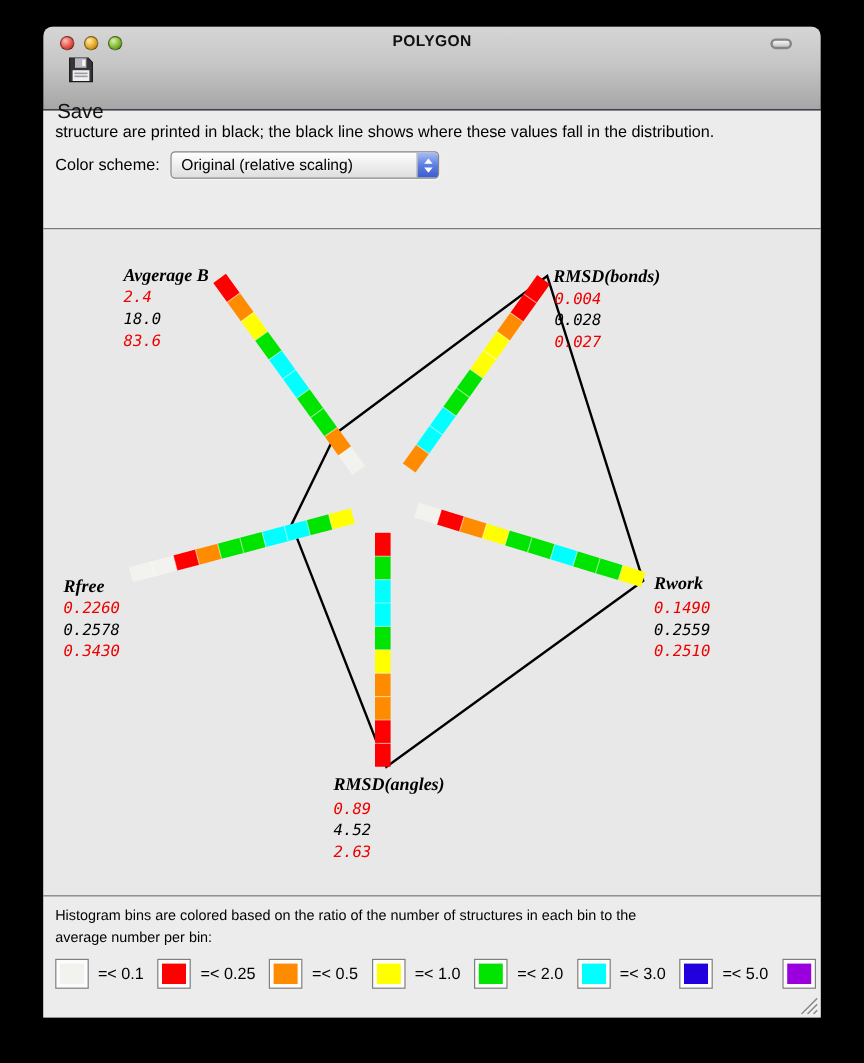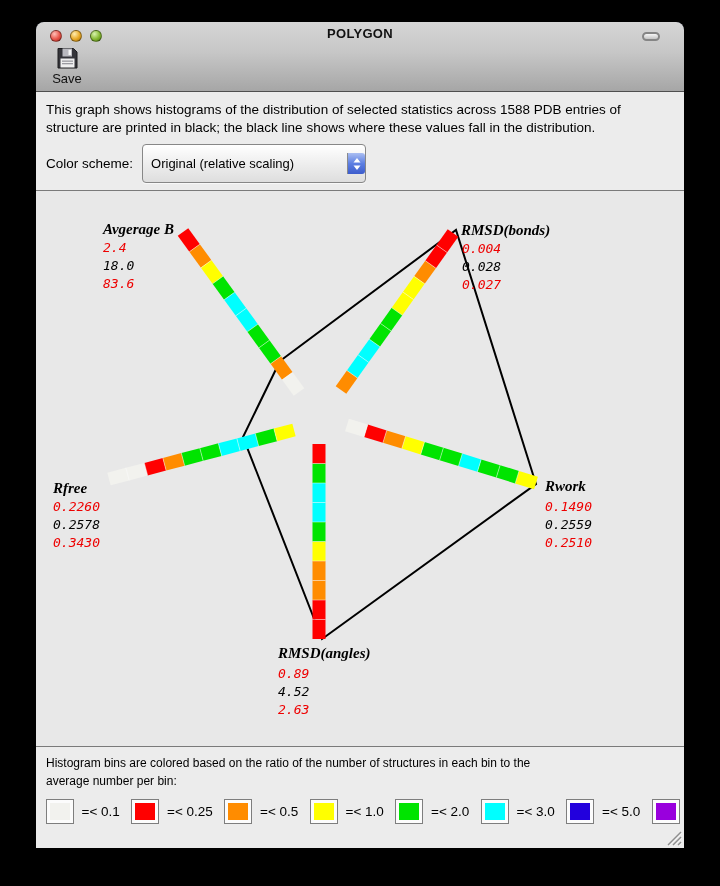--- a/index.html
+++ b/index.html
@@ -26,28 +26,28 @@
   .win-title{
     position:absolute;top:4px;left:0;right:0;text-align:center;
     font-size:13px;font-weight:bold;color:#111;letter-spacing:.3px;
   }
   .pill{
     position:absolute;top:10px;right:24px;width:18px;height:9px;border-radius:5px;
     border:2px solid #858585;background:linear-gradient(#f6f6f6,#c4c4c4);box-sizing:border-box;
   }
   .save-btn{position:absolute;left:8px;top:25px;width:46px;text-align:center;cursor:default;}
   .save-btn svg{display:block;margin:0 auto;}
-  .save-label{font-size:13px;color:#111;display:block;margin-top:1px;}
+  .save-label{font-size:17px;color:#111;display:block;margin-top:13px;}
   
   .info-panel{height:98px;background:#ececec;box-sizing:border-box;padding:9px 0 0 10px;}
   .info-line{font-size:13.5px;line-height:18px;color:#000;white-space:pre;}
   .scheme-row{margin-top:7px;display:flex;align-items:center;}
   .scheme-label{font-size:13.5px;color:#000;}
   .popup{
-    margin-left:9px;width:224px;height:39px;box-sizing:border-box;
+    margin-left:9px;width:224px;height:23px;box-sizing:border-box;
     border:1px solid #878787;border-radius:4px;
     background:linear-gradient(#ffffff,#eeeeee 50%,#dedede);
     display:flex;align-items:center;position:relative;
     box-shadow:0 1px 1px rgba(255,255,255,.7);
   }
   .popup-text{font-size:13px;color:#000;padding-left:8px;flex:1;}
   .popup-arrows{
     width:18px;height:21px;border-radius:0 3px 3px 0;margin-right:0;
     background:linear-gradient(#aabef2,#5d7fe2 50%,#3c5ccc);
     display:flex;align-items:center;justify-content:center;
@@ -97,21 +97,20 @@
         <rect x="12.5" y="2.8" width="2.6" height="5.2" fill="#f6f6f6"></rect>
         <rect x="4.5" y="11.5" width="14" height="9" fill="#efefef"></rect>
         <rect x="6" y="13.5" width="11" height="1.3" fill="#9a9aa0"></rect>
         <rect x="6" y="16" width="11" height="1.3" fill="#9a9aa0"></rect>
       </svg>
       <span class="save-label">Save</span>
     </div>
   </div>
 
   <div class="info-panel">
-    <div class="info-line">This graph shows histograms of the distribution of selected statistics across 1588 PDB entries of</div>
     <div class="info-line">structure are printed in black; the black line shows where these values fall in the distribution.</div>
     <div class="scheme-row">
       <span class="scheme-label">Color scheme:</span>
       <div class="popup">
         <span class="popup-text">Original (relative scaling)</span>
         <span class="popup-arrows">
           <svg width="8" height="12" viewBox="0 0 8 12">
             <polygon points="4,0 0.5,4.5 7.5,4.5" fill="#fff"></polygon>
             <polygon points="0.5,7.5 7.5,7.5 4,12" fill="#fff"></polygon>
           </svg>

